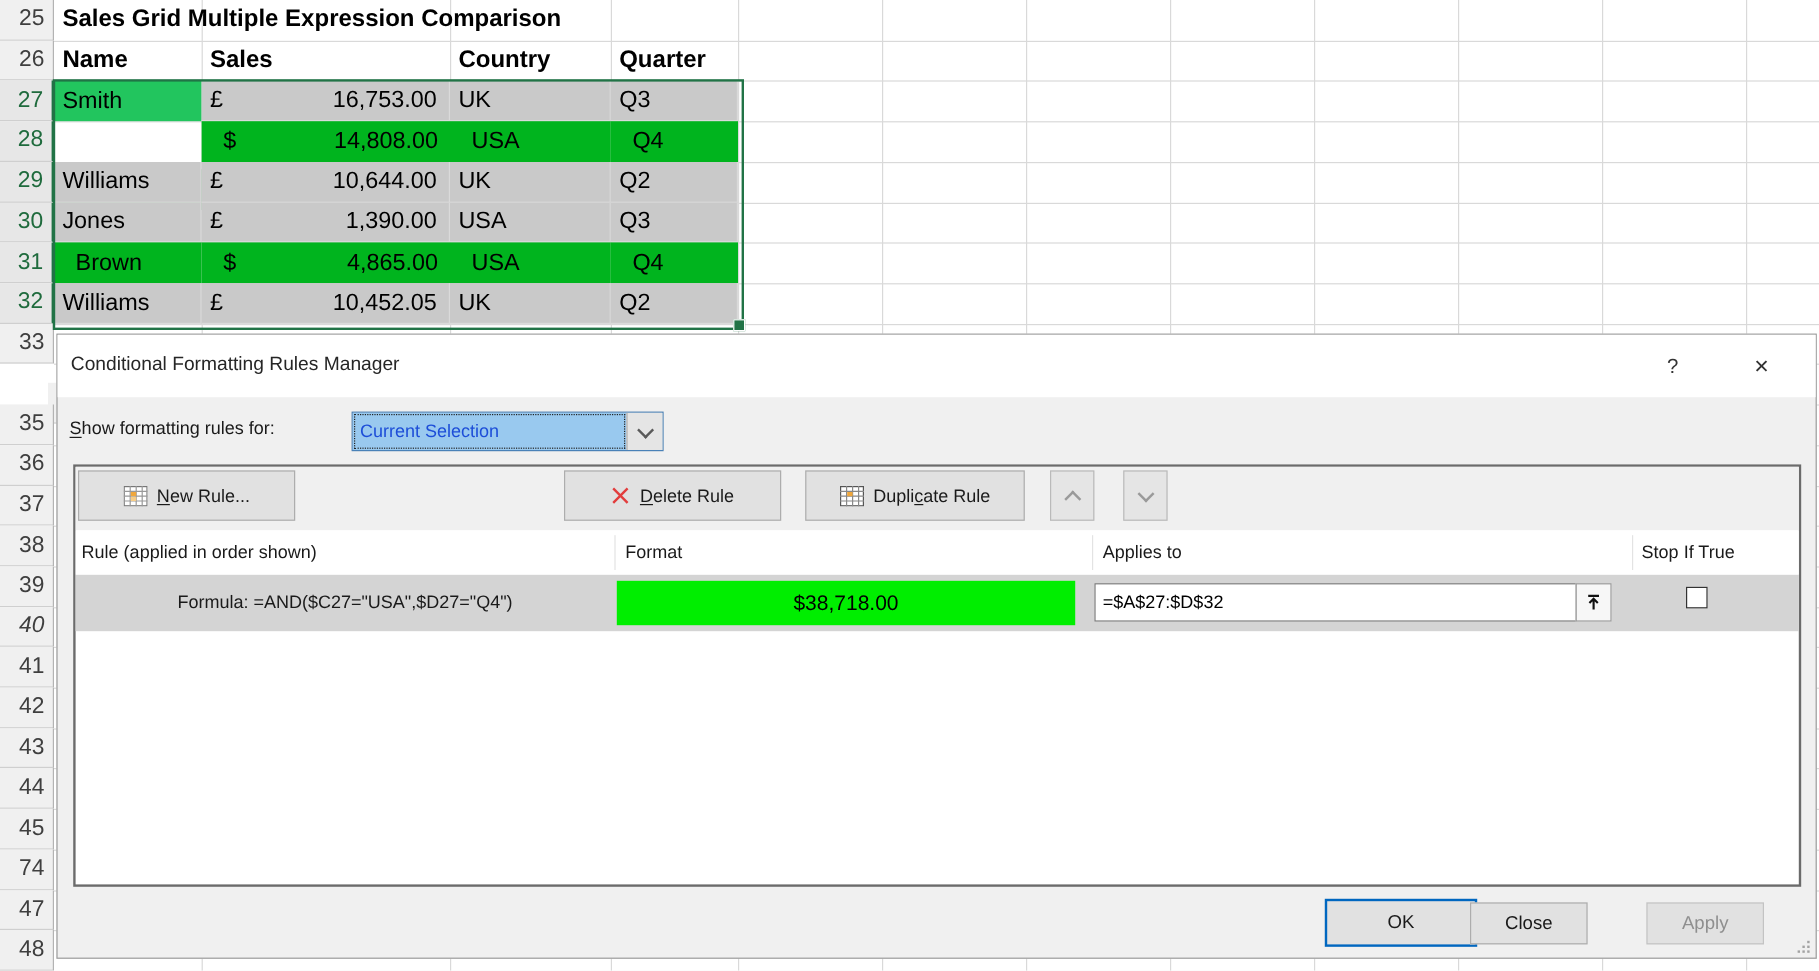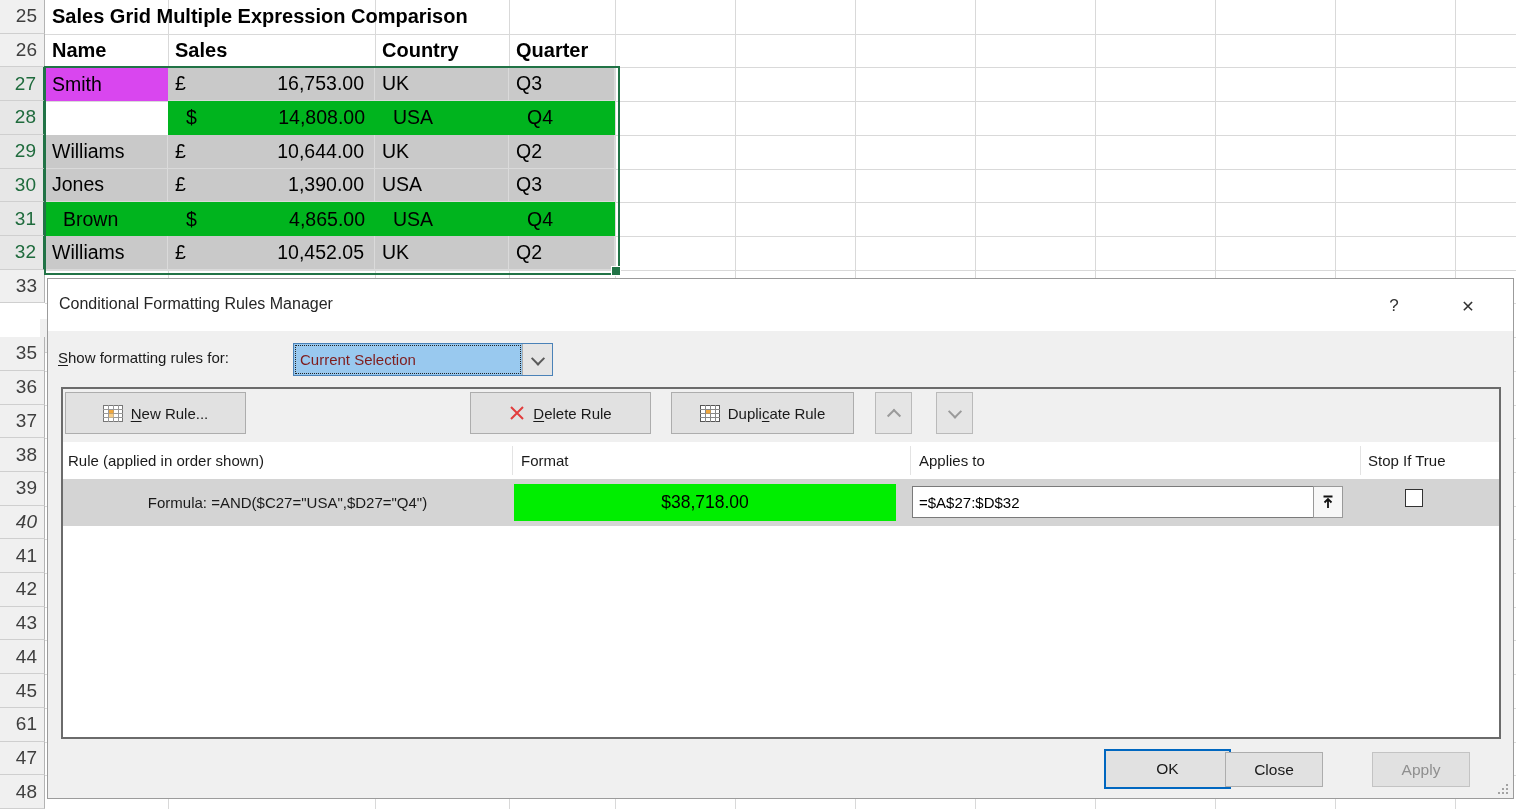--- a/index.html
+++ b/index.html
@@ -10,42 +10,42 @@
   .hline{position:absolute;left:45px;right:0;height:1px;background:#d9d9d9;z-index:1;}
   .rowhdr{position:absolute;left:0;width:45px;box-sizing:border-box;background:#f0f0f0;
           border-right:1px solid #b3b3b3;border-bottom:1px solid #cfcfcf;color:#3f3f3f;
           font-size:19px;display:flex;align-items:center;justify-content:flex-end;
           padding-right:7px;z-index:3;}
   .rowhdr.sel{background:#e7e7e7;color:#1f6b3d;border-right:2px solid var(--selborder);}
   .cell{position:absolute;box-sizing:border-box;display:flex;align-items:center;
         font-size:19.5px;color:#000;z-index:2;padding-left:7px;white-space:nowrap;}
   .cell.gray{background:var(--gray);border-right:1px solid #dadada;border-bottom:1px solid #dadada;}
   .cell.green{background:var(--green);}
-  .cell.active{background:#d946ef;}
+  .cell.active{background:#22c55e;}
   .cell.ind{padding-left:18px;}
   .salescell{justify-content:space-between;padding-right:10px;}
   .boldcell{font-weight:bold;font-size:20px;background:transparent;}
   #selbox{position:absolute;border:2px solid var(--selborder);z-index:4;pointer-events:none;}
   #fillhandle{position:absolute;width:8px;height:8px;background:var(--selborder);
               border:1px solid #fff;z-index:5;}
   
   #dialog{position:absolute;left:47px;top:278px;width:1467px;height:521px;background:#f0f0f0;
           border:1px solid #9b9b9b;box-sizing:border-box;z-index:10;font-size:15px;color:#1a1a1a;}
   #titlebar{position:absolute;left:0;top:0;right:0;height:52px;background:#fff;}
   #dlgtitle{position:absolute;left:11px;top:16px;font-size:16px;color:#262626;}
   .caption-btn{position:absolute;top:14px;width:26px;height:26px;display:flex;align-items:center;
                justify-content:center;font-size:17px;color:#333;cursor:pointer;}
   #helpbtn{right:106px;}
   #closebtn{right:32px;font-size:16px;}
   #showlabel{position:absolute;left:10px;top:70px;}
   u{text-underline-offset:2px;}
   #combo{position:absolute;left:245px;top:64px;width:260px;height:33px;border:1px solid #4a82b8;
          background:#e1e1e1;box-sizing:border-box;display:flex;}
   #combo-value{flex:1;background:var(--combohl);outline:1px dotted #222;outline-offset:-2px;
-               display:flex;align-items:center;padding-left:6px;color:#7f1d1d;}
+               display:flex;align-items:center;padding-left:6px;color:#1d4ed8;}
   #combo-arrow{width:29px;border-left:1px solid #b0b0b0;background:#e5e5e5;display:flex;
                align-items:center;justify-content:center;}
   .chev{width:8px;height:8px;border-left:2px solid #5a5a5a;border-bottom:2px solid #5a5a5a;
         transform:rotate(-45deg) translate(1px,-1px);}
   .chev.light{border-color:#9a9a9a;}
   .chev.up{transform:rotate(135deg) translate(2px,-2px);}
   #listblock{position:absolute;left:13px;top:108px;width:1440px;height:352px;background:#fff;
              border:2px solid #6b6b6b;box-sizing:border-box;}
   #toolbar{position:absolute;left:0;top:0;right:0;height:53px;background:#f0f0f0;padding-left:48px;}
   .tbtn{position:absolute;top:3px;height:42px;background:#e1e1e1;border:1px solid #adadad;
@@ -135,21 +135,21 @@
       <div class="rowhdr" style="top: 370.81px; height: 33.71px;">36</div>
       <div class="rowhdr" style="top: 404.52px; height: 33.71px;">37</div>
       <div class="rowhdr" style="top: 438.23px; height: 33.71px;">38</div>
       <div class="rowhdr" style="top: 471.94px; height: 33.71px;">39</div>
       <div class="rowhdr" style="top: 505.65px; height: 33.71px; font-style: italic;">40</div>
       <div class="rowhdr" style="top: 539.36px; height: 33.71px;">41</div>
       <div class="rowhdr" style="top: 573.07px; height: 33.71px;">42</div>
       <div class="rowhdr" style="top: 606.78px; height: 33.71px;">43</div>
       <div class="rowhdr" style="top: 640.49px; height: 33.71px;">44</div>
       <div class="rowhdr" style="top: 674.2px; height: 33.71px;">45</div>
-      <div class="rowhdr" style="top: 707.91px; height: 33.71px;">61</div>
+      <div class="rowhdr" style="top: 707.91px; height: 33.71px;">74</div>
       <div class="rowhdr" style="top: 741.62px; height: 33.71px;">47</div>
       <div class="rowhdr" style="top: 775.33px; height: 33.71px;">48</div>
     </div>
 
   <div class="cell boldcell" style="left:45px;top:0;width:570px;height:33px;">Sales Grid Multiple Expression Comparison</div>
 
   <div class="cell boldcell" style="left:45px;top:33.7px;width:123px;height:33px;">Name</div>
   <div class="cell boldcell" style="left:168px;top:33.7px;width:207px;height:33px;">Sales</div>
   <div class="cell boldcell" style="left:375px;top:33.7px;width:134px;height:33px;">Country</div>
   <div class="cell boldcell" style="left:509px;top:33.7px;width:106px;height:33px;">Quarter</div>

